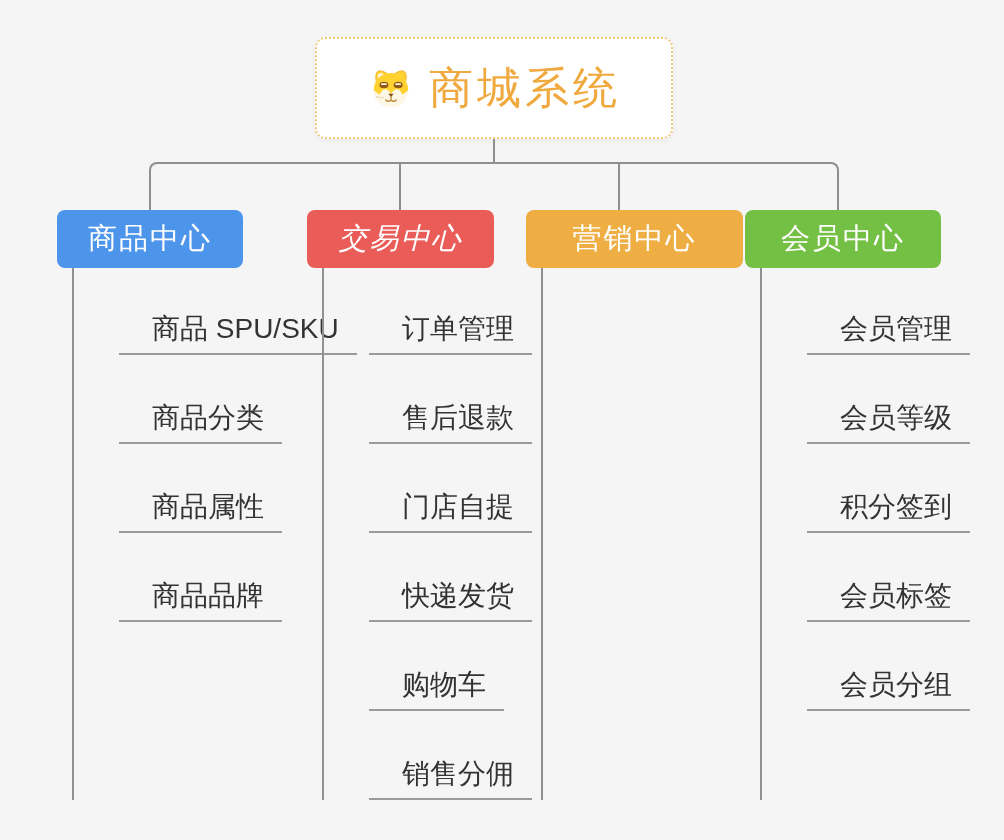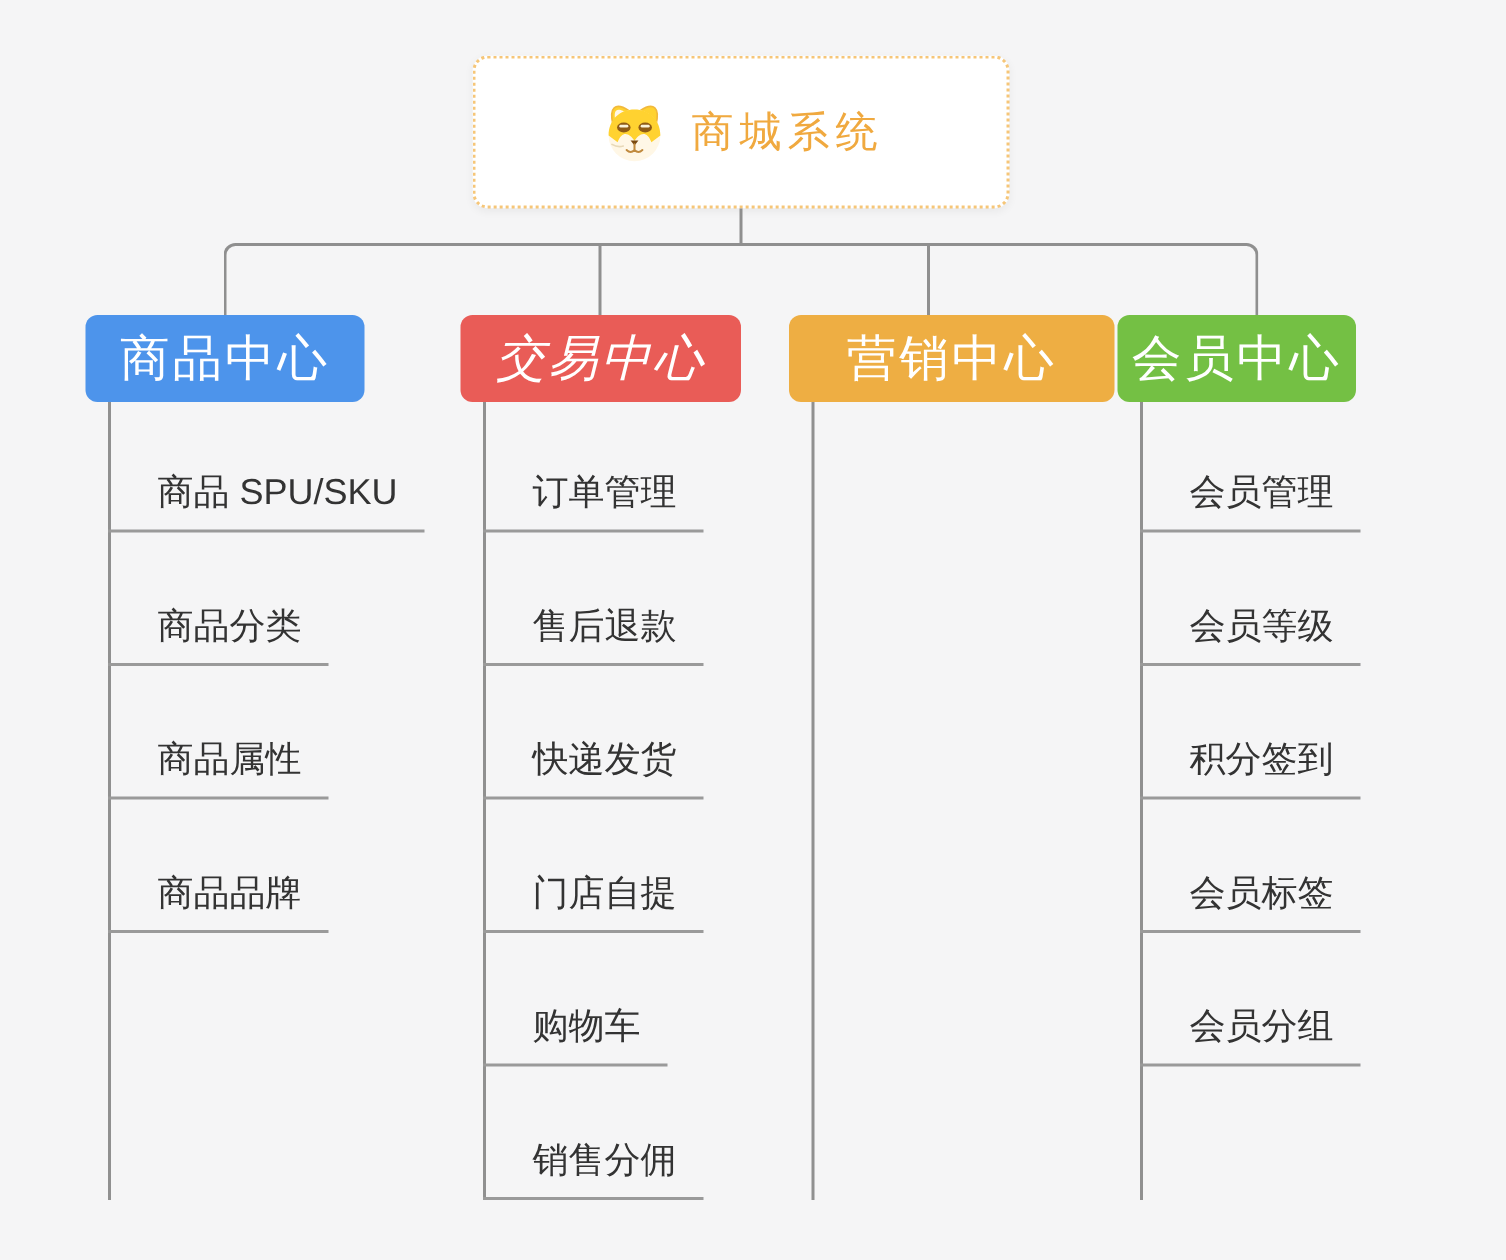--- a/index.html
+++ b/index.html
@@ -18,21 +18,21 @@
     position:absolute;left:315px;top:37px;width:358px;height:102px;
     background:#ffffff;
     border:2px dotted #f6c678;
     border-radius:10px;
     box-sizing:border-box;
     display:flex;align-items:center;justify-content:center;
     gap:14px;
     box-shadow:0 2px 6px rgba(0,0,0,0.05);
   }
   .root-title{
-    font-size:28px;
+    font-size:44px;
     letter-spacing:4px;
     color:#f0a93f;
     white-space:nowrap;
   }
   .root-icon{width:48px;height:48px;flex:0 0 auto;}
   
   .line{position:absolute;background:#8f8f8f;}
   .bus-elbow{
     position:absolute;left:149px;top:162px;width:690px;height:48px;
     box-sizing:border-box;
@@ -40,35 +40,36 @@
     border-left:2px solid #8f8f8f;
     border-right:2px solid #8f8f8f;
     border-top-left-radius:8px;border-top-right-radius:8px;
   }
   
   .branch-header{
     position:absolute;top:210px;height:58px;
     border-radius:8px;
     display:flex;align-items:center;justify-content:center;
     color:#ffffff;
-    font-size:33px;letter-spacing:2px;
+    font-size:29px;letter-spacing:2px;
     white-space:nowrap;
   }
   
   .spine{position:absolute;width:2px;top:268px;height:532px;background:#909090;}
   .items{
     position:absolute;top:312px;
     display:flex;flex-direction:column;align-items:flex-start;gap:46px;
   }
   .item{
     display:inline-block;
-    font-size:24px;line-height:34px;color:#333333;
+    font-size:28px;line-height:34px;color:#333333;
     padding:0 18px 7px 33px;
     border-bottom:2px solid #9a9a9a;
     white-space:nowrap;
+    margin-left:47px;
   }
 </style>
 </head>
 <body>
 
 <div id="canvas">
 
   <div class="root-node">
     <svg class="root-icon" viewBox="0 0 64 64" aria-hidden="true">
 
@@ -108,32 +109,32 @@
     <div class="item">商品品牌</div>
   </div>
 
   <div class="branch-header" style="left: 307px; width: 187px; background-color: rgb(233, 92, 87); font-style: italic;">
     <span>交易中心</span>
   </div>
   <div class="spine" style="left:322px;"></div>
   <div class="items" style="left:322px;">
     <div class="item">订单管理</div>
     <div class="item">售后退款</div>
+    <div class="item">门店自提</div>
     <div class="item">快递发货</div>
-    <div class="item">门店自提</div>
     <div class="item">购物车</div>
     <div class="item">销售分佣</div>
   </div>
 
   <div class="branch-header" style="left: 526px; width: 217px; background-color: rgb(238, 174, 67);">
     <span>营销中心</span>
   </div>
   <div class="spine" style="left:541px;"></div>
 
-  <div class="branch-header" style="left: 745px; width: 159px; background-color: rgb(116, 192, 68);">
+  <div class="branch-header" style="left: 745px; width: 196px; background-color: rgb(116, 192, 68);">
     <span>会员中心</span>
   </div>
   <div class="spine" style="left:760px;"></div>
   <div class="items" style="left:760px;">
     <div class="item">会员管理</div>
     <div class="item">会员等级</div>
     <div class="item">积分签到</div>
     <div class="item">会员标签</div>
     <div class="item">会员分组</div>
   </div>

